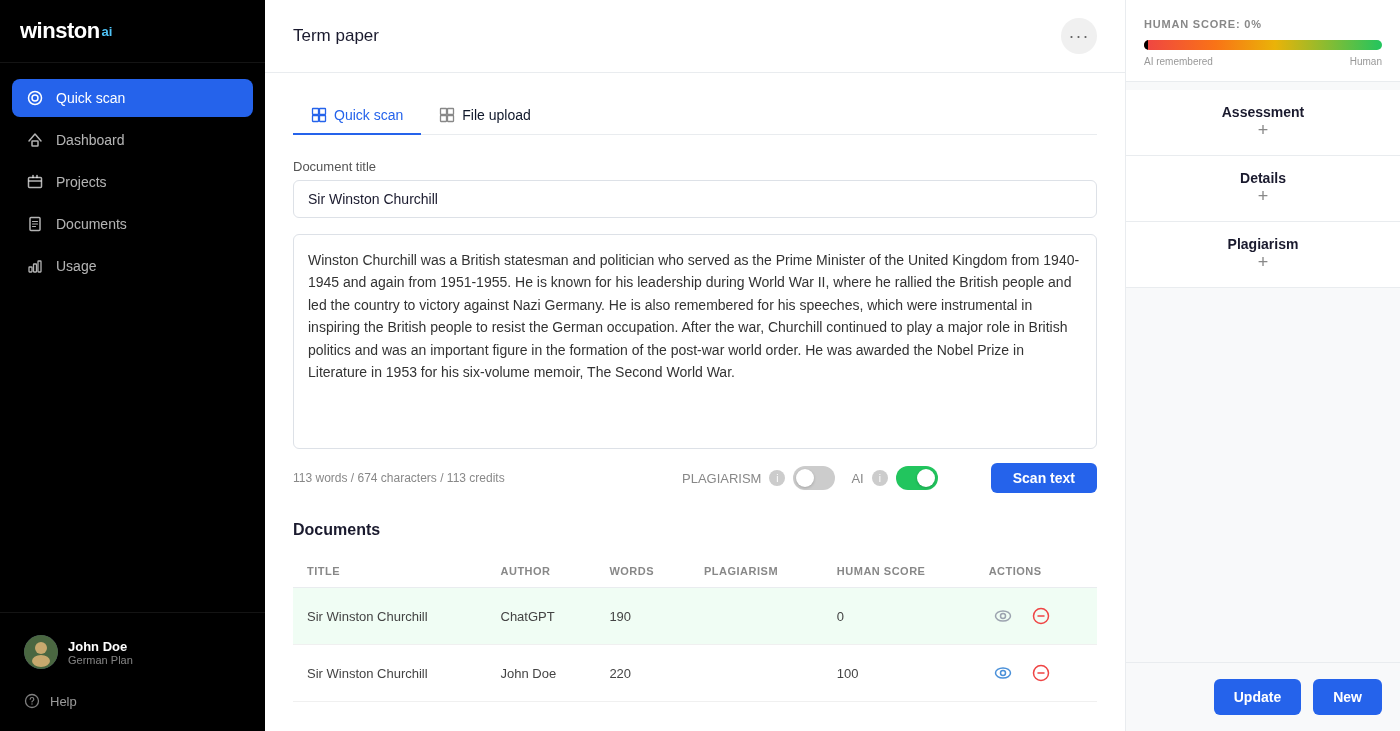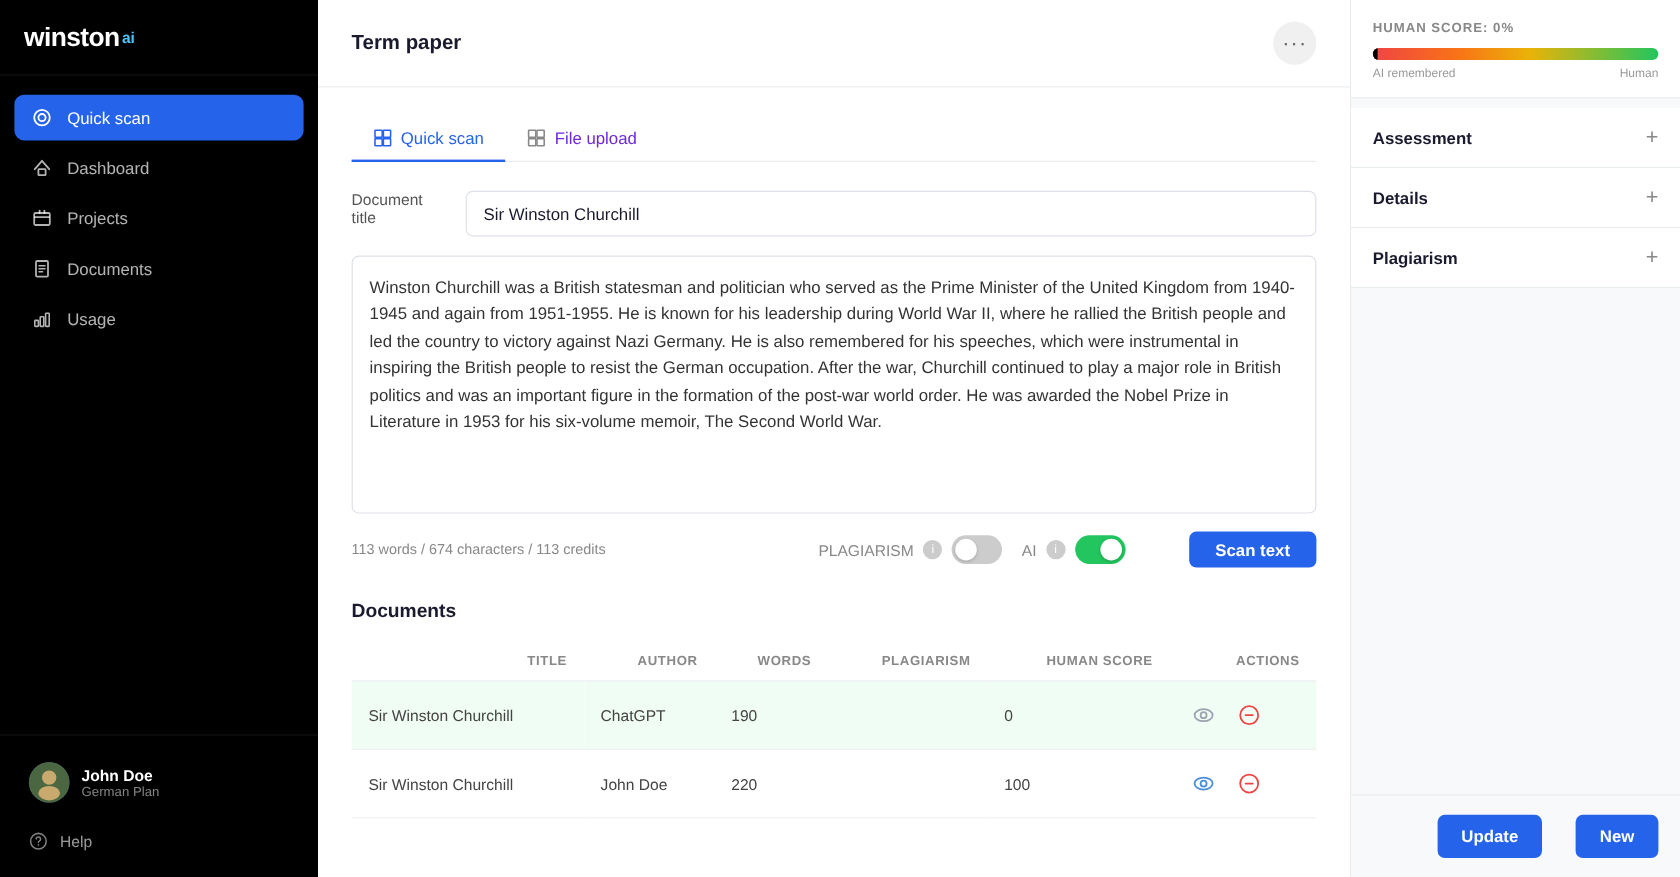--- a/index.html
+++ b/index.html
@@ -105,21 +105,21 @@
     .page-header {
       display: flex;
       align-items: center;
       justify-content: space-between;
       padding: 18px 28px;
       border-bottom: 1px solid #e9ecef;
       background: #fff;
     }
     .page-title {
       font-size: 17px;
-      font-weight: 700;
+      font-weight: 400;
       color: #1a1a2e;
     }
     .menu-dots {
       width: 36px;
       height: 36px;
       border-radius: 50%;
       background: #f0f0f0;
       display: flex;
       align-items: center;
       justify-content: center;
@@ -143,41 +143,41 @@
       margin-bottom: 24px;
     }
     .tab {
       display: flex;
       align-items: center;
       gap: 7px;
       padding: 10px 18px;
       cursor: pointer;
       font-size: 14px;
       font-weight: 500;
-      color: #6d28d9;
+      color: #0f172a;
       border-bottom: 2px solid transparent;
       margin-bottom: -1px;
     }
     .tab.active {
       color: #2563eb;
       border-bottom-color: #2563eb;
     }
     .tab-icon { font-size: 15px; }
 
     
     .form-row {
       display: flex;
       gap: 20px;
       margin-bottom: 16px;
     }
     .form-group {
       flex: 1;
       display: flex;
-      flex-direction: row;
-      gap: 22px;
+      flex-direction: column;
+      gap: 6px;
     }
     .form-label {
       font-size: 13px;
       color: #555;
       font-weight: 500;
     }
     .form-input {
       padding: 10px 14px;
       border: 1px solid #dde1e7;
       border-radius: 6px;
@@ -282,21 +282,21 @@
       margin-bottom: 16px;
     }
     .docs-table {
       width: 100%;
       border-collapse: collapse;
     }
     .docs-table thead tr {
       border-bottom: 1px solid #e9ecef;
     }
     .docs-table th {
-      text-align: right;
+      text-align: left;
       padding: 10px 14px;
       font-size: 11px;
       font-weight: 700;
       color: #888;
       letter-spacing: 0.5px;
       text-transform: uppercase;
     }
     .docs-table td {
       padding: 14px 14px;
       font-size: 13px;
@@ -368,41 +368,42 @@
     .accordion-items {
       padding: 8px 0;
       flex: 1;
     }
     .accordion-item {
       border-bottom: 1px solid #e9ecef;
     }
     .accordion-header {
       display: flex;
       align-items: center;
-      justify-content: space-between;
+      justify-content: flex-end;
       padding: 14px 18px;
       cursor: pointer;
       background: #fff;
+      flex-direction: column;
     }
     .accordion-title {
       font-size: 14px;
       font-weight: 600;
       color: #1a1a2e;
     }
     .accordion-plus {
       color: #888;
       font-size: 18px;
       font-weight: 300;
     }
 
     
     .panel-footer {
       padding: 16px 18px;
       display: flex;
-      gap: 28px;
+      gap: 12px;
       justify-content: flex-end;
       border-top: 1px solid #e9ecef;
       background: #f8f9fa;
       margin-top: auto;
     }
     .btn-update {
       background: #2563eb;
       color: #fff;
       border: none;
       padding: 10px 20px;

